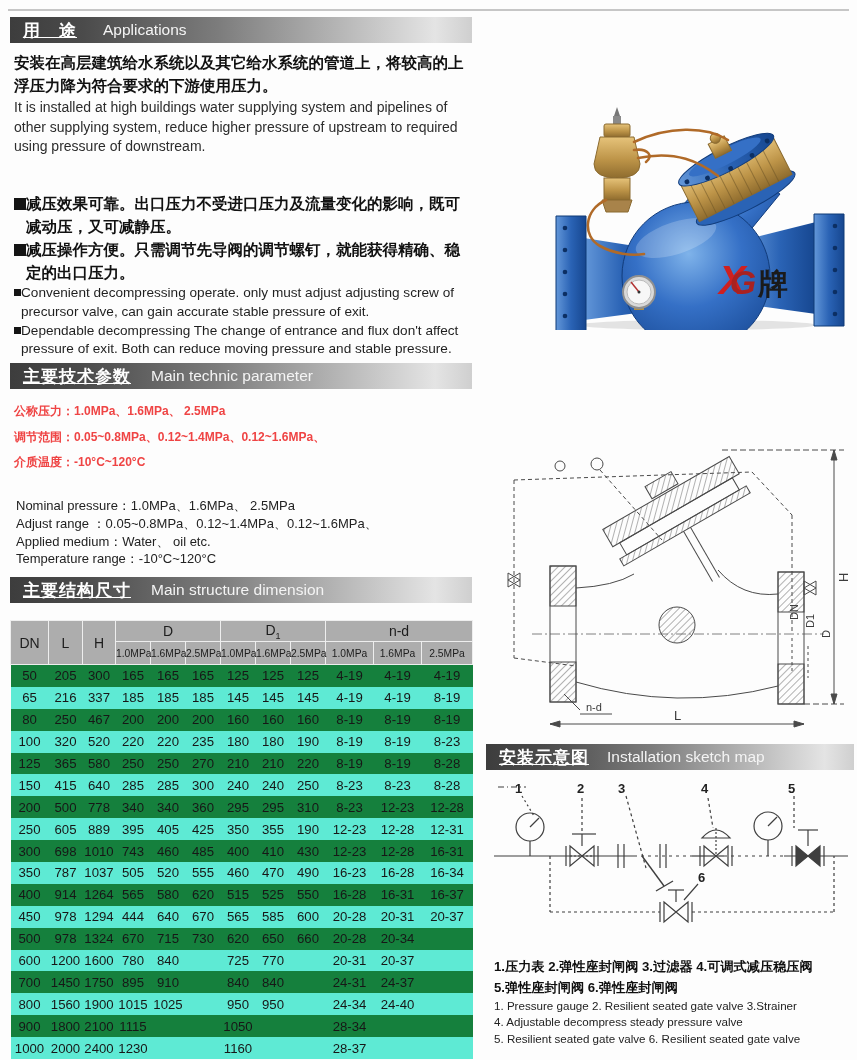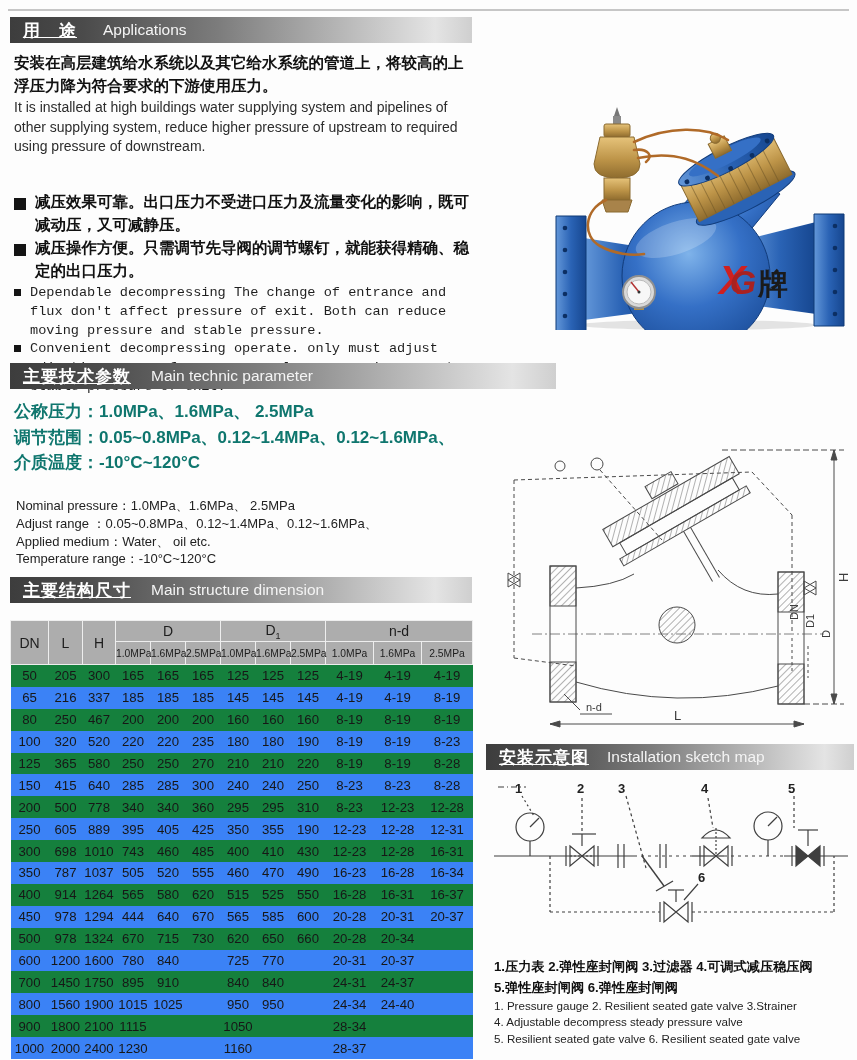--- a/index.html
+++ b/index.html
@@ -14,39 +14,39 @@
     position:absolute;height:26px;display:flex;align-items:center;
     background:linear-gradient(to right,#3d3d3d 0%,#4b4b4b 16%,#7c7c7c 45%,#b3b3b3 70%,#e4e4e4 92%,#cfcfcf 100%);
   }
   .sec-h .cn{font-size:17px;font-weight:bold;color:#ffffff;margin-left:13px;letter-spacing:1px;white-space:nowrap;text-decoration:underline;}
   .sec-h .en{font-size:15.5px;color:#f4f4f4;margin-left:26px;white-space:nowrap;}
 
   
   .cn-par{position:absolute;font-size:15.5px;font-weight:bold;line-height:23px;color:#111;}
   .en-par{position:absolute;font-size:14px;line-height:19.5px;color:#2c2c2c;}
   .bullets{position:absolute;left:14px;top:192px;width:458px;}
-  .cb,.eb{display:flex;gap:9px;font-family:Liberation Mono, monospace;}
+  .cb,.eb{display:flex;}
   .cb{font-size:15.5px;font-weight:bold;line-height:23px;color:#111;}
   .cb .sq{flex:none;width:12px;height:12px;background:#141414;margin-top:6px;}
   .eb{font-size:13.6px;line-height:18.8px;color:#1f1f1f;}
   .eb .sq{flex:none;width:7px;height:7px;background:#141414;margin-top:5px;}
   .param-cn{position:absolute;left:14px;top:399px;width:458px;}
-  .param-cn div{font-size:17px;font-weight:bold;line-height:25.5px;color:#0f766e;white-space:nowrap;}
+  .param-cn div{font-size:12px;font-weight:bold;line-height:25.5px;color:#ef4444;white-space:nowrap;}
   .param-en{position:absolute;left:16px;top:497px;width:458px;}
   .param-en div{font-size:13px;line-height:17.8px;color:#222;white-space:nowrap;}
 
   
   .dim-table{position:absolute;left:10px;top:620px;width:462px;border-collapse:collapse;table-layout:fixed;}
   .dim-table th{background:#adadad;font-weight:normal;border:1px solid #eeeeee;color:#1d1d1d;padding:0;}
   .dim-table .g-lab{font-size:14px;height:20px;}
   .dim-table .mpa{font-size:10.3px;height:22px;}
   .dim-table .hcol{font-size:14px;}
   .dim-table td{font-size:13.2px;text-align:center;height:21.9px;padding:0;color:#171717;white-space:nowrap;}
   .dim-table tr.row-lite{background:#15803d;}
-  .dim-table tr.row-gray{background:#3b82f6;}
+  .dim-table tr.row-gray{background:#5eead4;}
   .dim-table sub{font-size:9px;}
 
   
   .photo{position:absolute;left:548px;top:98px;}
   .logo{position:absolute;left:719px;top:258px;white-space:nowrap;}
   .logo .lx{font-size:40px;font-weight:bold;font-style:italic;color:#cf2020;}
   .logo .lg{font-size:34px;font-weight:bold;font-style:italic;color:#a82222;margin-left:-16px;}
   .logo .lp{font-size:30px;font-weight:bold;color:#1a1a1a;margin-left:2px;}
   .drawing{position:absolute;left:492px;top:420px;}
   .install-svg{position:absolute;left:484px;top:772px;}
@@ -73,29 +73,29 @@
     <div class="cb">
         <span class="sq"></span>
         <span>减压效果可靠。出口压力不受进口压力及流量变化的影响，既可减动压，又可减静压。</span>
       </div>
     <div class="cb">
         <span class="sq"></span>
         <span>减压操作方便。只需调节先导阀的调节螺钉，就能获得精确、稳定的出口压力。</span>
       </div>
     <div class="eb">
         <span class="sq"></span>
-        <span>Dependable decompressing The change of entrance and flux don't affect pressure of exit. Both can reduce moving pressure and stable pressure.</span>
+        <span>Convenient decompressing operate. only must adjust adjusting screw of precursor valve, can gain accurate stable pressure of exit.</span>
       </div>
     <div class="eb">
         <span class="sq"></span>
-        <span>Convenient decompressing operate. only must adjust adjusting screw of precursor valve, can gain accurate stable pressure of exit.</span>
+        <span>Dependable decompressing The change of entrance and flux don't affect pressure of exit. Both can reduce moving pressure and stable pressure.</span>
       </div>
   </div>
 
-  <div class="sec-h" style="left:10px;top:363px;width:546px;text-align:center;">
+  <div class="sec-h" style="left:10px;top:363px;width:462px;text-align:center;">
     <span class="cn">主要技术参数</span>
     <span class="en" style="margin-left:20px;">Main technic parameter</span>
   </div>
   <div class="param-cn">
     <div>公称压力：1.0MPa、1.6MPa、 2.5MPa</div>
     <div>调节范围：0.05~0.8MPa、0.12~1.4MPa、0.12~1.6MPa、</div>
     <div>介质温度：-10°C~120°C</div>
   </div>
   <div class="param-en">
     <div>Nominal pressure：1.0MPa、1.6MPa、 2.5MPa</div>

